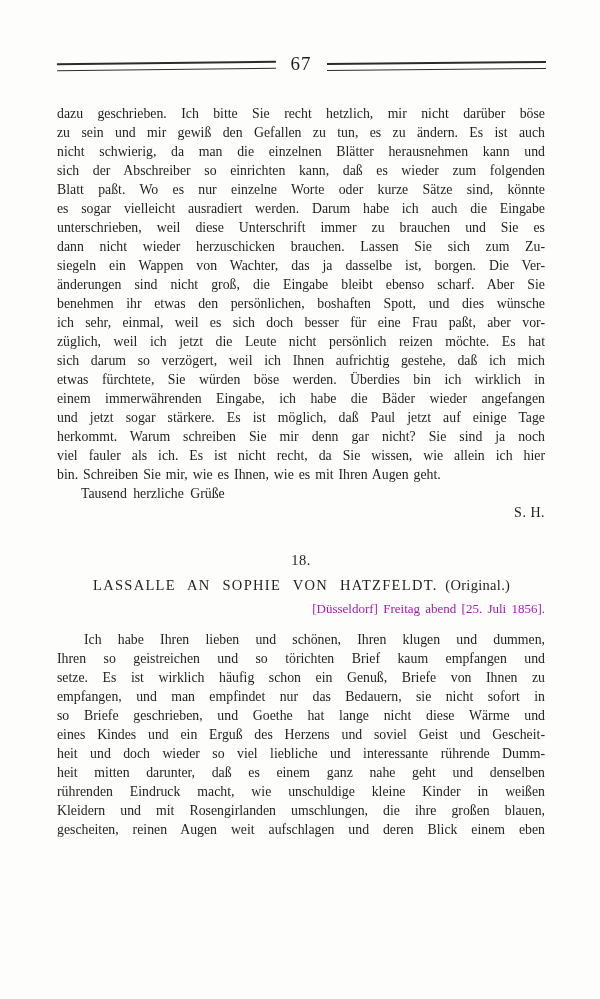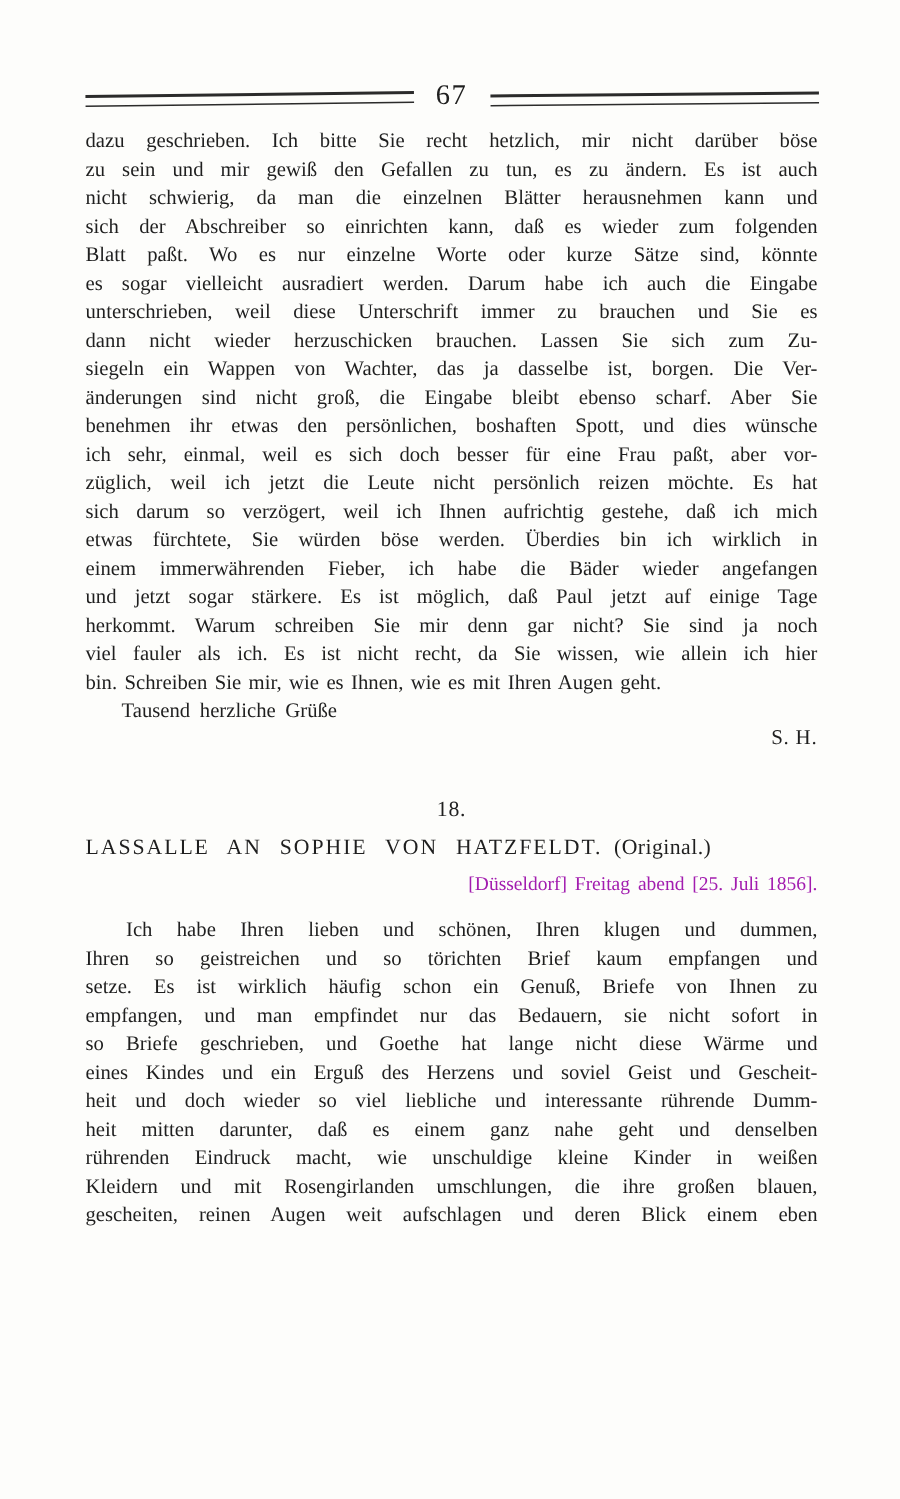--- a/index.html
+++ b/index.html
@@ -12,21 +12,21 @@
     color: #1f1f1f;
     font-family: "Liberation Serif", "DejaVu Serif", serif;
     padding: 52px 55px 0 57px;
     overflow: hidden;
   }
   
   .pagehead {
     display: flex;
     align-items: center;
     height: 28px;
-    margin-bottom: 4px;
+    margin-bottom: 24px;
   }
   .rule {
     flex: 1;
     height: 5px;
     border-top: 2px solid #2b2b2b;
     border-bottom: 1px solid #2b2b2b;
   }
   .rule-left  { transform: rotate(-0.7deg); }
   .rule-right { transform: rotate(-0.5deg); }
   .pagenum {
@@ -64,20 +64,21 @@
     margin-top: 30px;
     letter-spacing: 0.5px;
   }
   .sectitle {
     margin-top: 8px;
     font-size: 14.5px;
   }
   .sectitle .caps {
     letter-spacing: 1.3px;
     word-spacing: 7px;
+    margin-left: 36px;
   }
   .sectitle .orig {
     letter-spacing: 0.3px;
     word-spacing: 1px;
     padding-left: 4px;
   }
   .dateline {
     margin-top: 7px;
     text-align: right;
     font-size: 13px;
@@ -107,21 +108,21 @@
         <div class="tline">es sogar vielleicht ausradiert werden. Darum habe ich auch die Eingabe</div>
         <div class="tline">unterschrieben, weil diese Unterschrift immer zu brauchen und Sie es</div>
         <div class="tline">dann nicht wieder herzuschicken brauchen. Lassen Sie sich zum Zu-</div>
         <div class="tline">siegeln ein Wappen von Wachter, das ja dasselbe ist, borgen. Die Ver-</div>
         <div class="tline">änderungen sind nicht groß, die Eingabe bleibt ebenso scharf. Aber Sie</div>
         <div class="tline">benehmen ihr etwas den persönlichen, boshaften Spott, und dies wünsche</div>
         <div class="tline">ich sehr, einmal, weil es sich doch besser für eine Frau paßt, aber vor-</div>
         <div class="tline">züglich, weil ich jetzt die Leute nicht persönlich reizen möchte. Es hat</div>
         <div class="tline">sich darum so verzögert, weil ich Ihnen aufrichtig gestehe, daß ich mich</div>
         <div class="tline">etwas fürchtete, Sie würden böse werden. Überdies bin ich wirklich in</div>
-        <div class="tline">einem immerwährenden Fieber, ich habe die Bäder wieder angefangen</div>
+        <div class="tline">einem immerwährenden Eingabe, ich habe die Bäder wieder angefangen</div>
         <div class="tline">und jetzt sogar stärkere. Es ist möglich, daß Paul jetzt auf einige Tage</div>
         <div class="tline">herkommt. Warum schreiben Sie mir denn gar nicht? Sie sind ja noch</div>
         <div class="tline">viel fauler als ich. Es ist nicht recht, da Sie wissen, wie allein ich hier</div>
         <div class="tline nojust">bin. Schreiben Sie mir, wie es Ihnen, wie es mit Ihren Augen geht.</div>
       </div>
     <div class="closing">Tausend herzliche Grüße</div>
     <div class="signature">S. H.</div>
   </section>
 
   <section>

